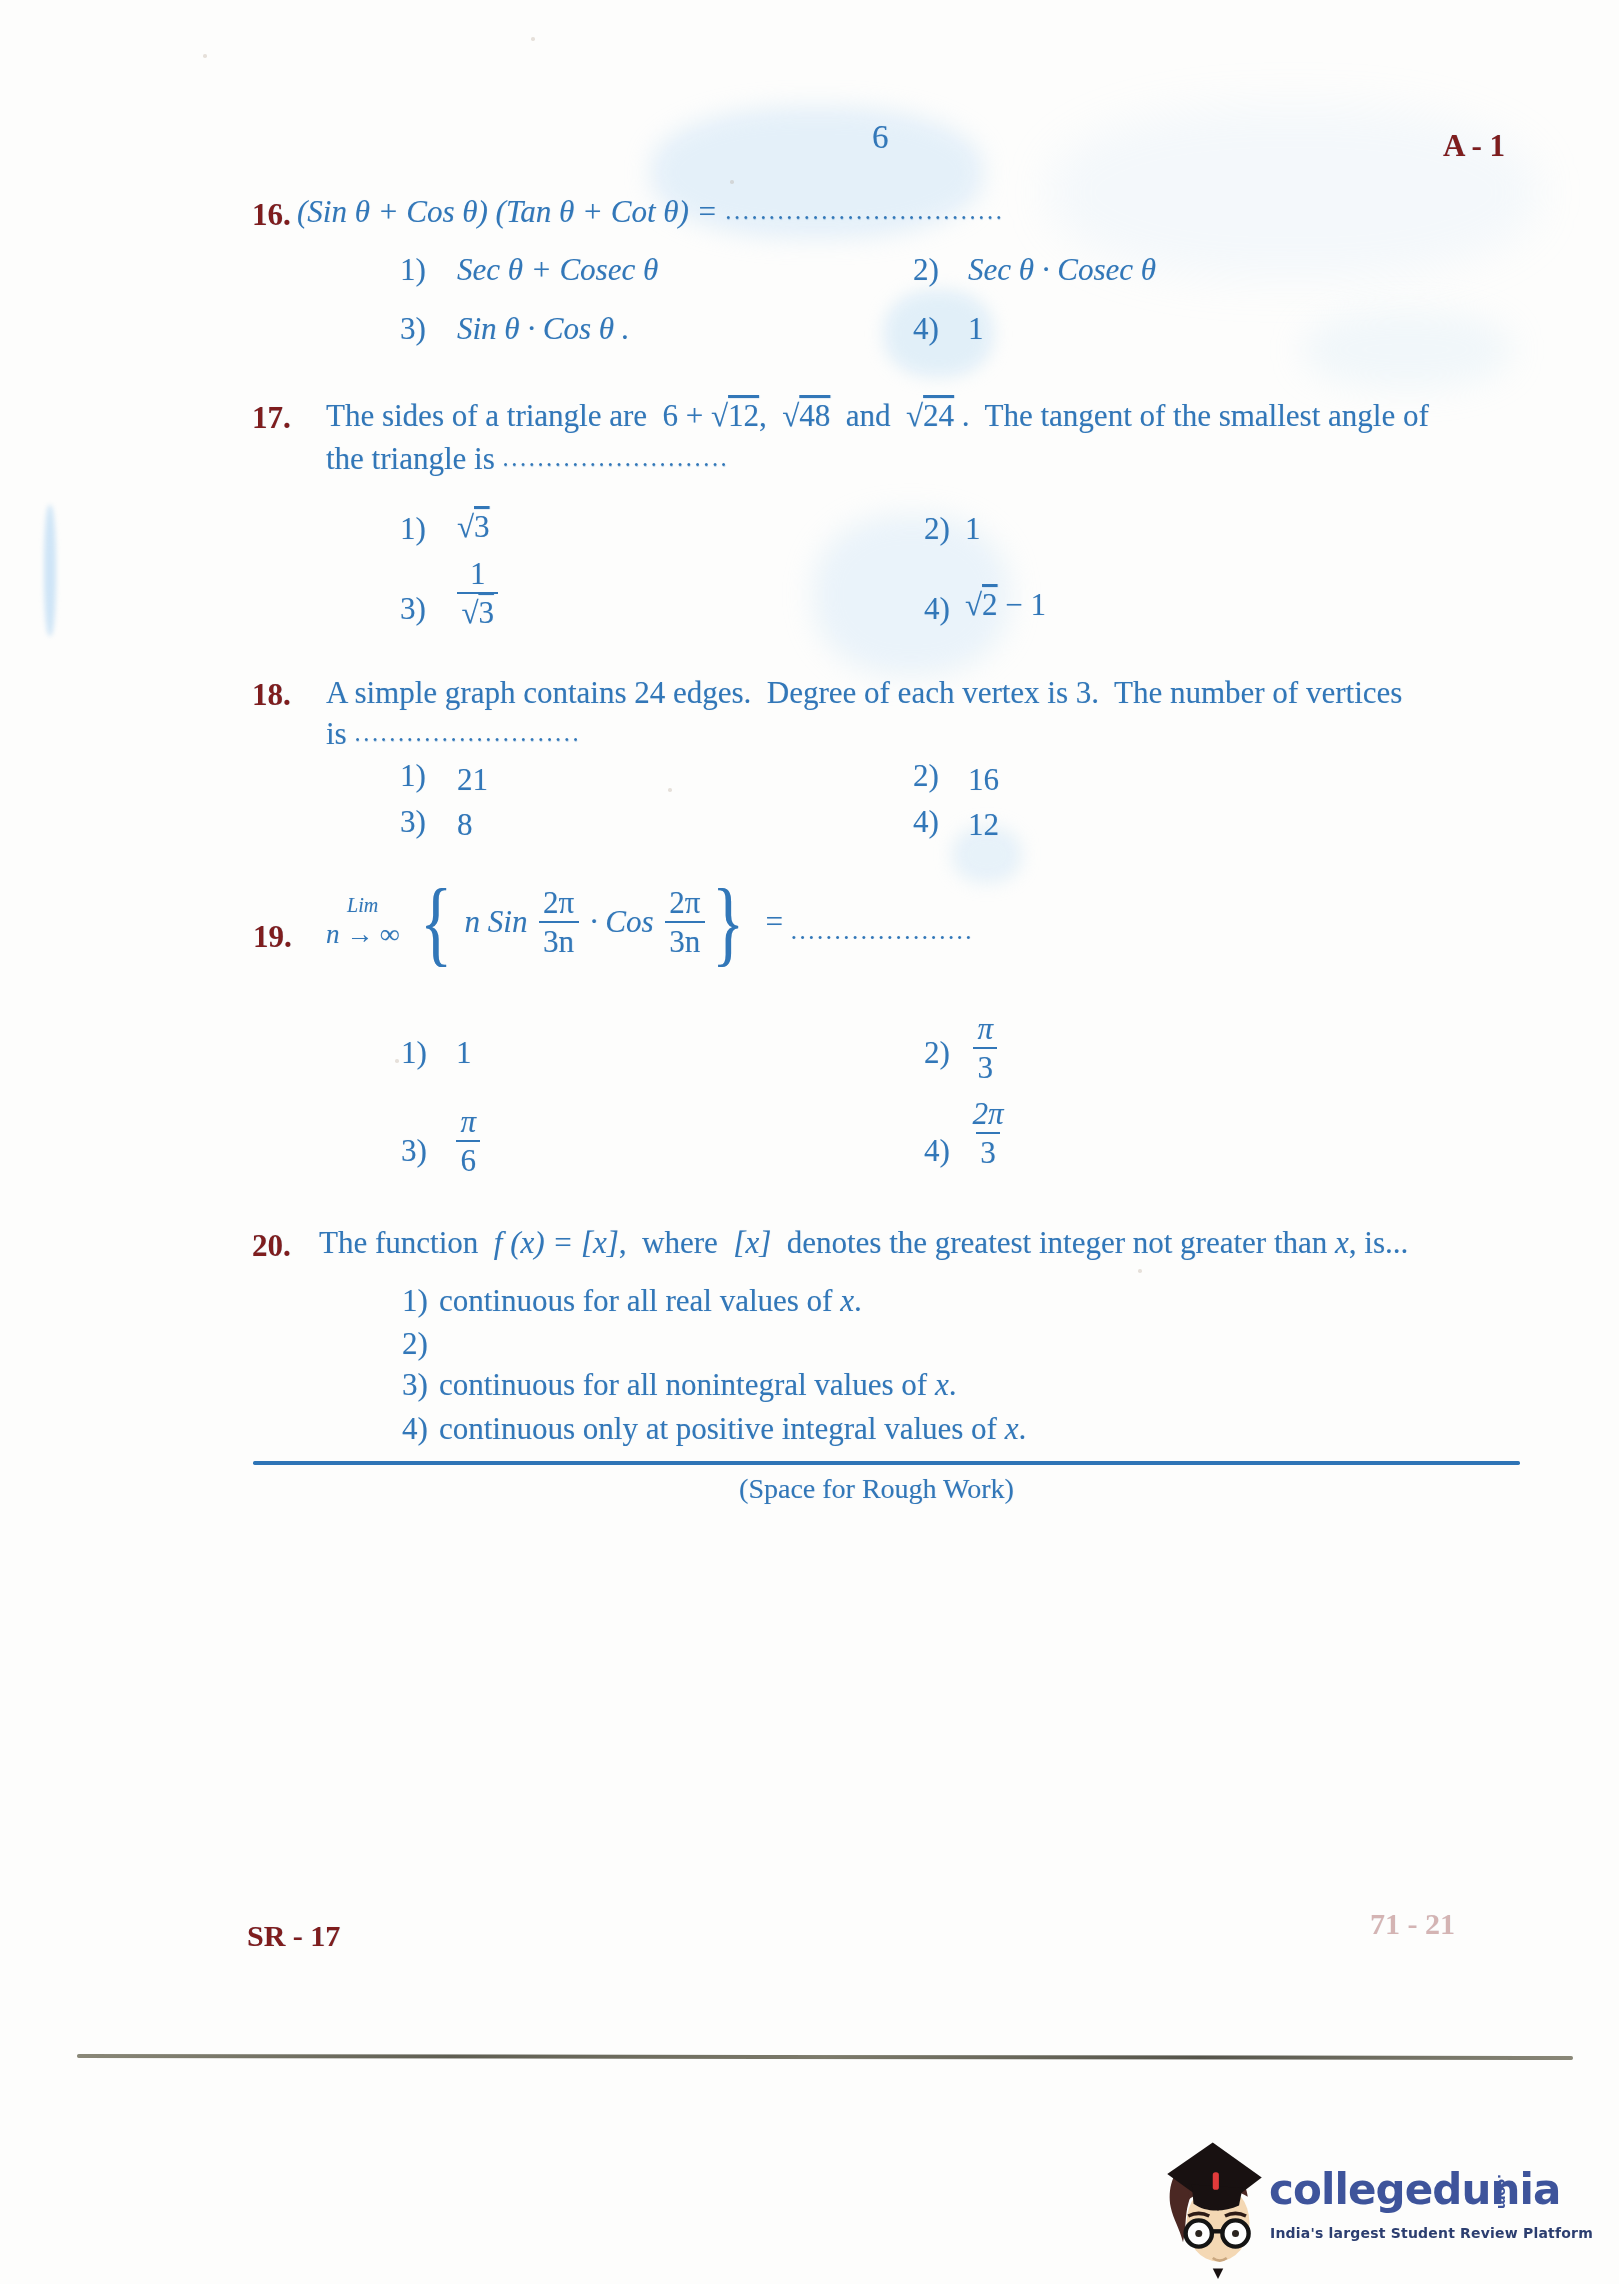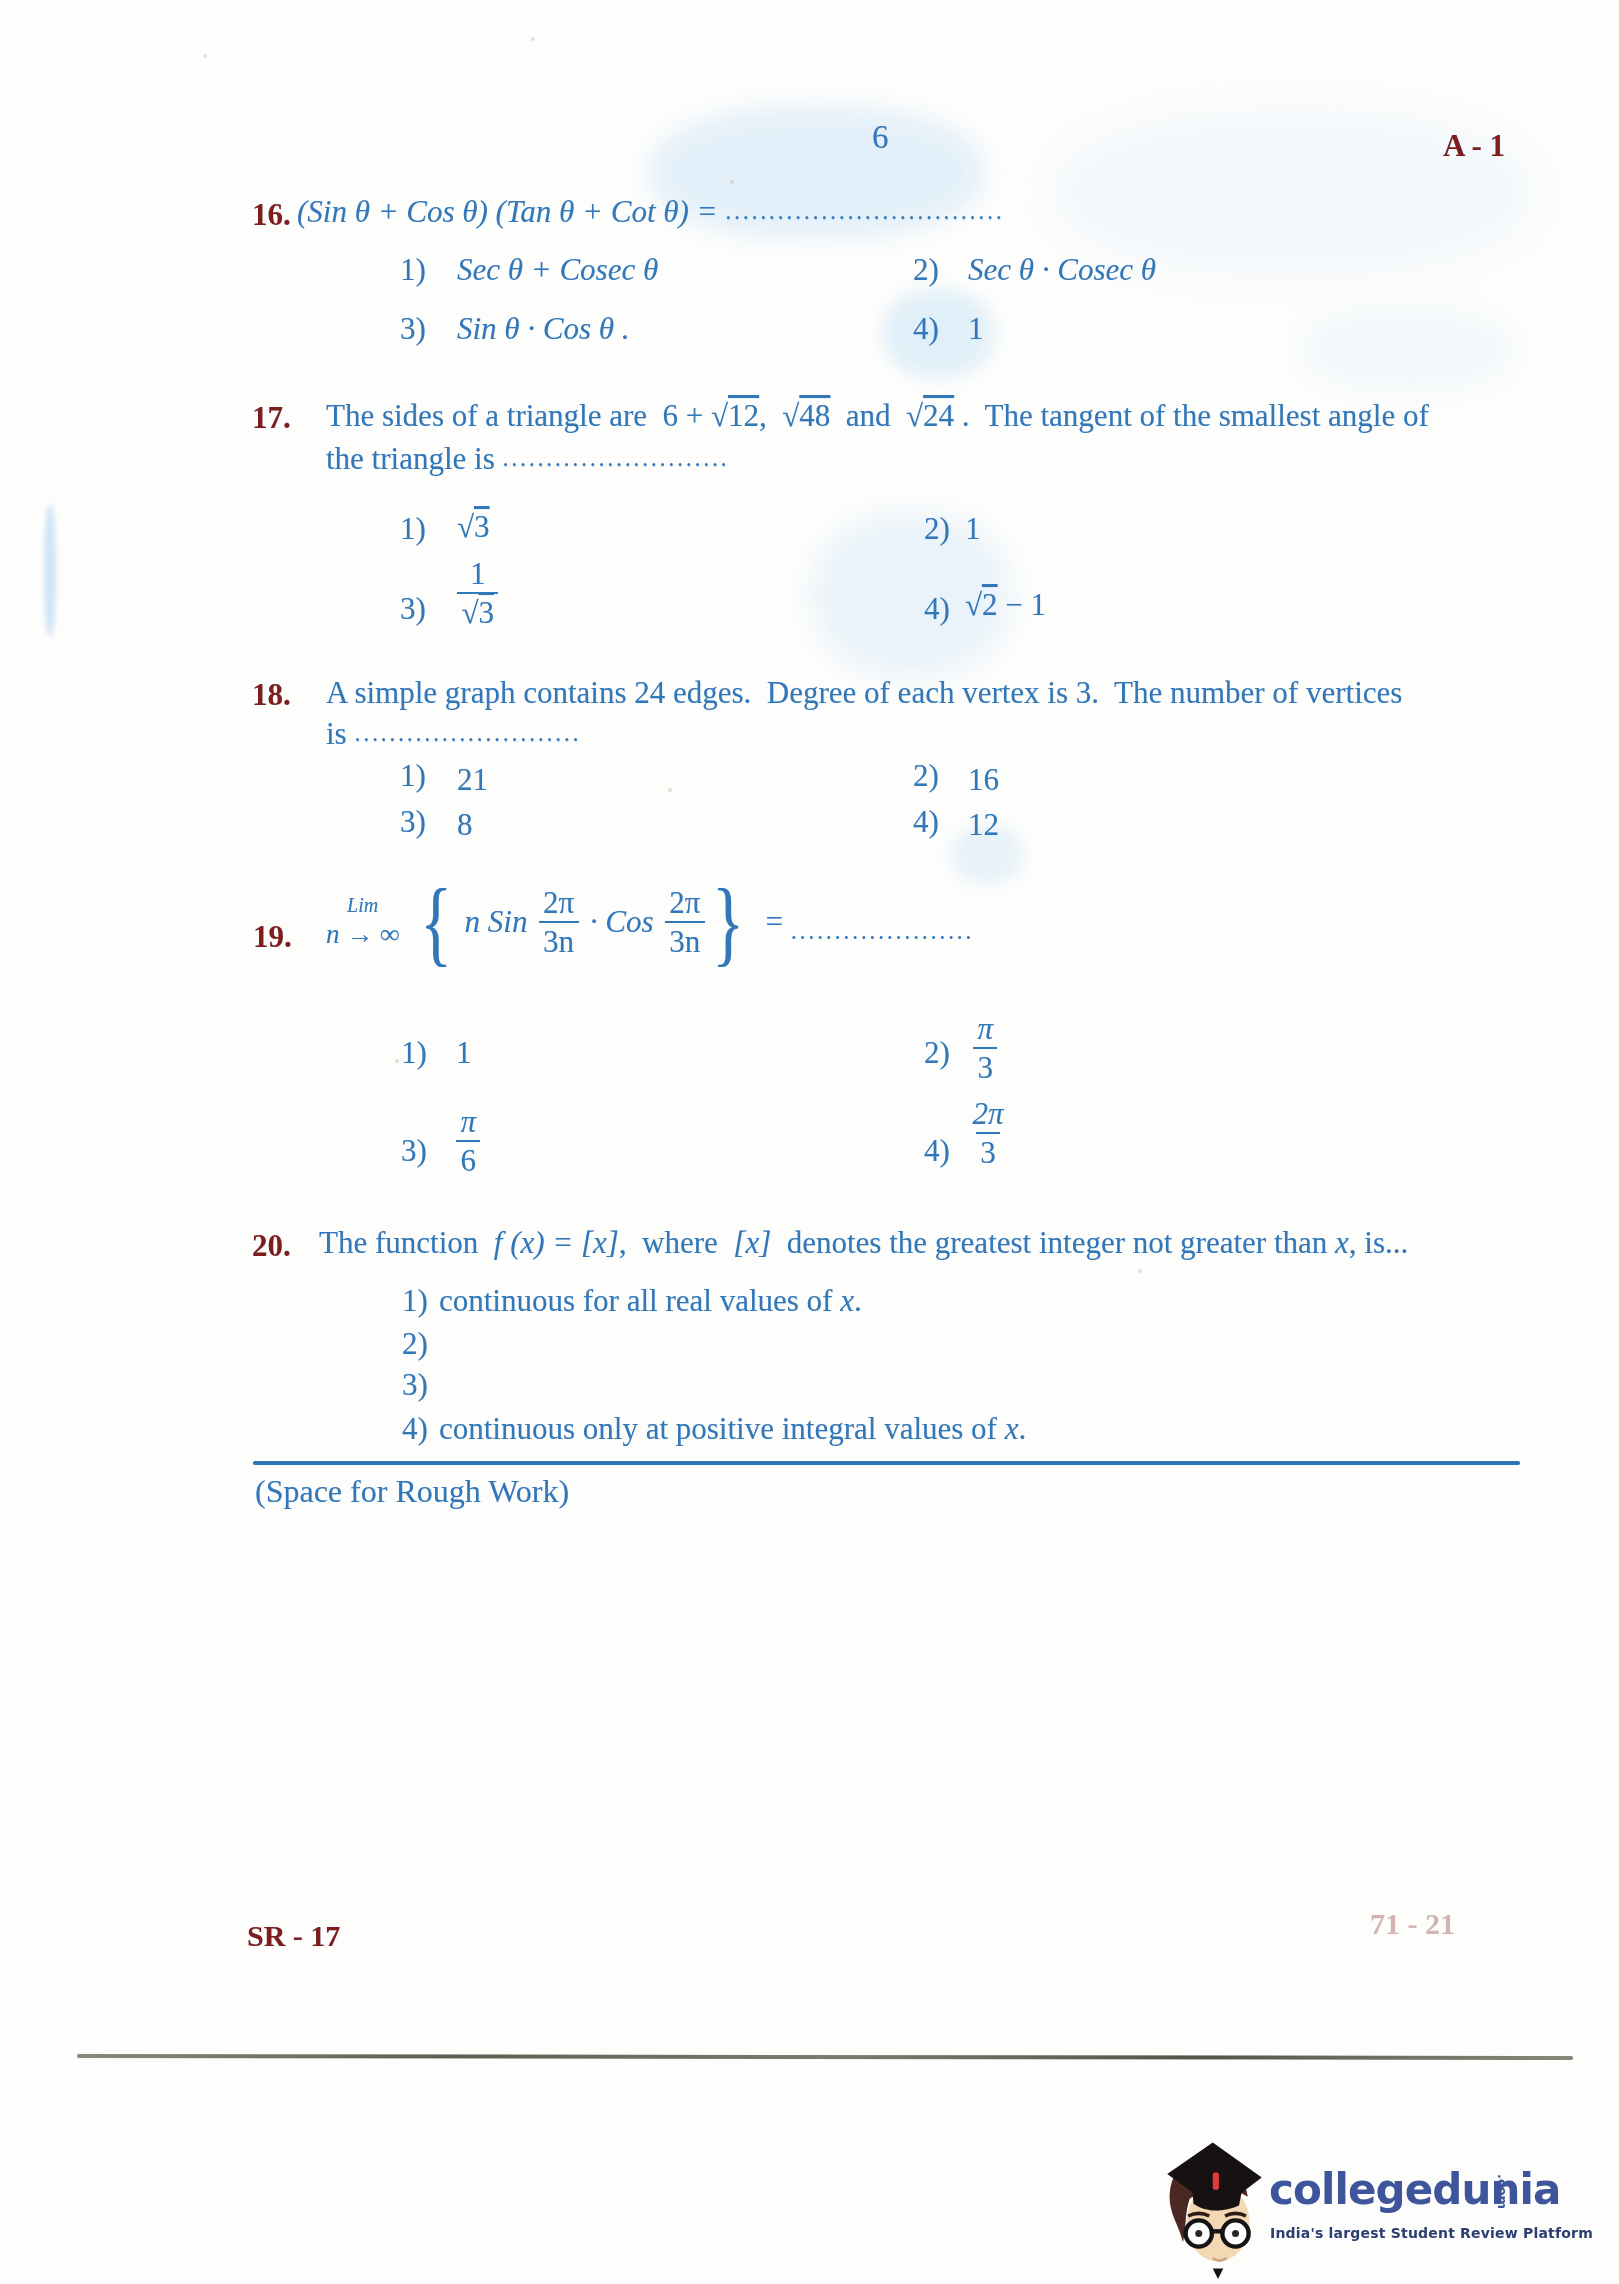--- a/index.html
+++ b/index.html
@@ -121,25 +121,26 @@
   <span class="abs ink" style="left:456px;top:1105px;"><span class="frac" style="font-size:31px;"><span class="fnum it">π</span><span class="fden">6</span></span></span>
   <span class="abs ink opt-label" style="left:924px;top:1133px;">4)</span>
   <span class="abs ink" style="left:968px;top:1097px;"><span class="frac" style="font-size:31px;"><span class="fnum it">2π</span><span class="fden">3</span></span></span>
 
   <span class="abs ink qnum" style="left:252px;top:1228px;">20.</span>
   <span class="abs ink" style="left:319px;top:1225px;font-size:31px;"><span>The function  </span><span class="it">f (x) = [x]</span><span>,  where  </span><span class="it">[x]</span><span>  denotes the greatest integer not greater than </span><span class="it">x</span><span>, is...</span></span>
   <span class="abs ink opt-label" style="left:402px;top:1283px;">1)</span>
   <span class="abs ink body-t" style="left:439px;top:1283px;font-size:31px;"><span>continuous for all real values of </span><span class="it">x</span><span>.</span></span>
   <span class="abs ink opt-label" style="left:402px;top:1326px;">2)</span>
   <span class="abs ink opt-label" style="left:402px;top:1367px;">3)</span>
+  <span class="abs ink body-t" style="left:439px;top:1367px;font-size:31px;"><span>continuous for all nonintegral values of </span><span class="it">x</span><span>.</span></span>
   <span class="abs ink opt-label" style="left:402px;top:1411px;">4)</span>
   <span class="abs ink body-t" style="left:439px;top:1411px;font-size:31px;"><span>continuous only at positive integral values of </span><span class="it">x</span><span>.</span></span>
 
   <div class="divider" style="left:253px;top:1461px;width:1267px;"></div>
-  <div class="abs ink" style="left:255px;top:1473px;width:1267px;text-align:left;font-size:32px;">(Space for Rough Work)</div>
+  <div class="abs ink" style="left:243px;top:1473px;width:1267px;text-align:center;font-size:28px;">(Space for Rough Work)</div>
 
   <span class="abs ink qnum" style="left:247px;top:1919px;font-size:30px;">SR - 17</span>
   <span class="abs ink qnum faint" style="left:1370px;top:1907px;font-size:30px;">71 - 21</span>
 
   <div class="edge-line" style="left:77px;top:2055px;width:1496px;"></div>
 
   <div>
     <svg class="abs" style="left:1162px;top:2139px;" viewBox="0 0 120 160" width="105" height="140" xmlns="http://www.w3.org/2000/svg">
       <path d="M30 28 C 12 34 6 58 10 78 C 13 92 20 102 24 118 C 28 100 26 88 30 74 C 34 58 40 48 52 42 Z" fill="#4b2823"></path>
       <ellipse cx="64" cy="96" rx="36" ry="44" fill="#f4d8b4"></ellipse>

